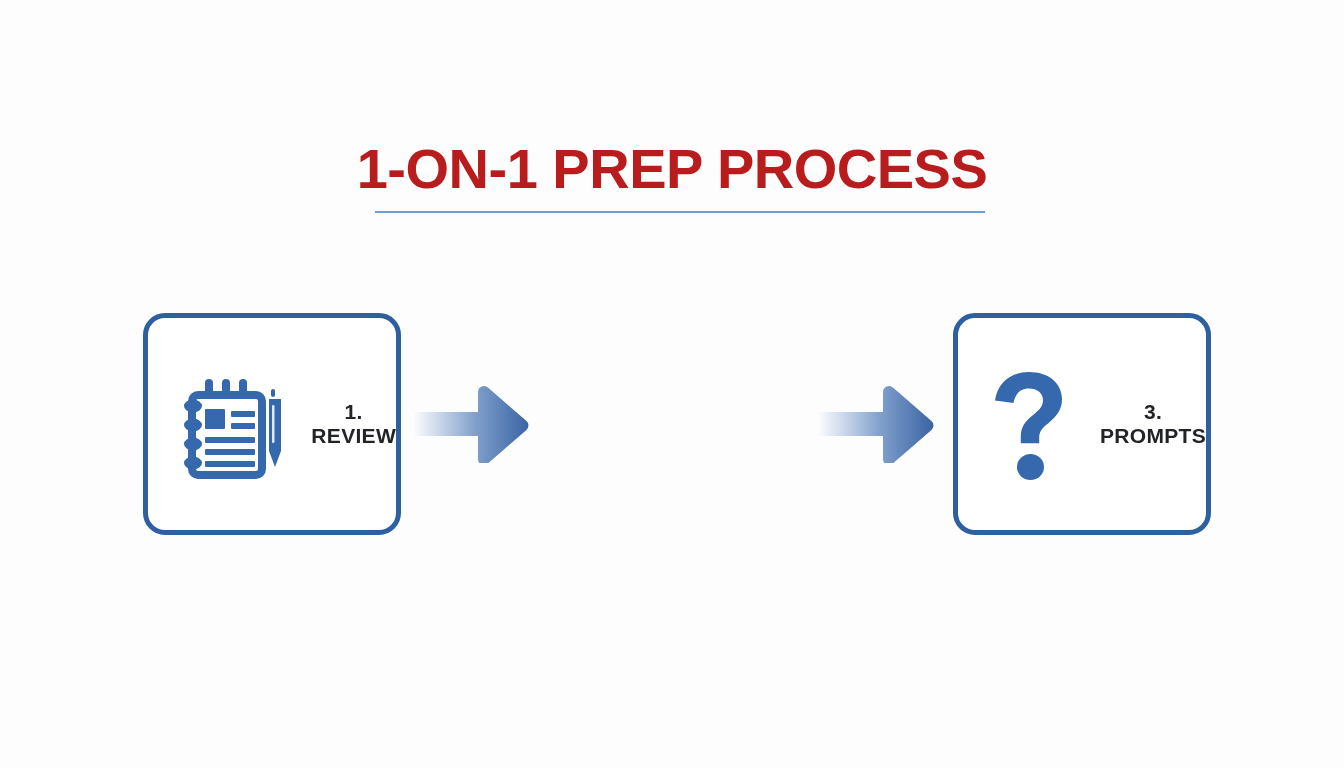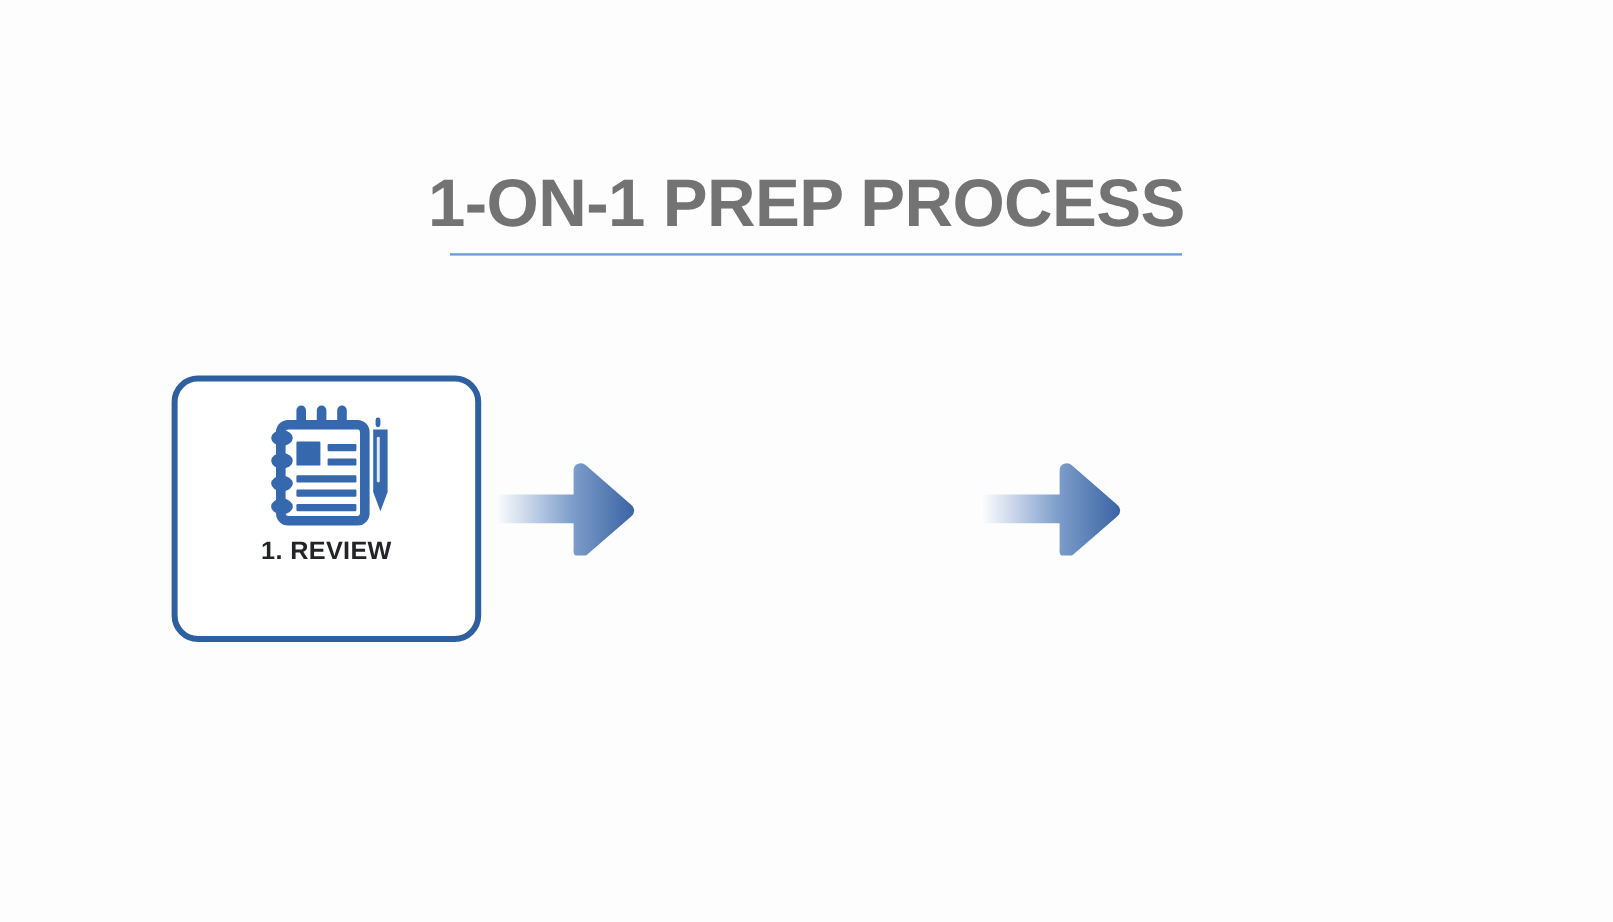--- a/index.html
+++ b/index.html
@@ -20,21 +20,21 @@
     position:absolute;
     left:0; top:140px;
     width:1344px;
     text-align:center;
   }
   .title-text {
     display:inline-block;
     font-size:56px;
     font-weight:bold;
     letter-spacing:-0.5px;
-    color:#737373;
+    color:#b91c1c;
     line-height:1.05;
     font-family:"Liberation Sans", sans-serif;
   }
   .title-rule {
     position:absolute;
     left:375px; top:211px;
     width:610px; height:2px;
     background:#6f9ed3;
   }
 
@@ -46,21 +46,21 @@
   }
 
   .card {
     position:absolute;
     top:0;
     width:258px; height:222px;
     border:5px solid #2e5f9e;
     border-radius:22px;
     background:#ffffff;
     display:flex;
-    flex-direction:column;
+    flex-direction:row;
     align-items:center;
     justify-content:flex-start;
   }
   .card-1 { left:143px; }
   .card-2 { left:548px; }
   .card-3 { left:953px; }
 
   .icon-wrap {
     height:130px;
     width:100%;
@@ -162,15 +162,28 @@
             <stop offset="0%" stop-color="#ffffff"></stop>
             <stop offset="18%" stop-color="#d7e0ef"></stop>
             <stop offset="55%" stop-color="#7f9fcb"></stop>
             <stop offset="100%" stop-color="#3a64a4"></stop>
           </linearGradient>
         </defs>
         <path d="M2 27h66V7a6 6 0 0 1 10.2-4.2l38 33a6 6 0 0 1 0 9.4l-38 33A6 6 0 0 1 68 73V51H2z" fill="url(#arrowGrad2)"></path>
       </svg>
     </div>
 
+    <div class="card card-3">
+      <div class="icon-wrap">
+        <svg width="92" height="110" viewBox="0 0 92 110" aria-hidden="true">
+          <g fill="#3568ad">
+            <path d="M46 0C28 0 14.5 10.5 12 28.5l18.5 2.6C32 21.8 37.5 16.5 46 16.5c8.5 0 14 4.8 14 11.6
+                     0 5.6-2.8 9.3-9.6 14.6-8.8 6.8-12.6 12.4-12.6 22.1v6.4h18.4v-5.2c0-6.2 2.4-9.7 9.2-14.8
+                     C73.6 44.4 79 37.4 79 27.3 79 11 65.5 0 46 0z"></path>
+            <ellipse cx="47.5" cy="95" rx="13.5" ry="13"></ellipse>
+          </g>
+        </svg>
+      </div>
+      <div class="card-label">3. PROMPTS</div>
+    </div>
 
   </div>
 </div>
 
 </body></html>

